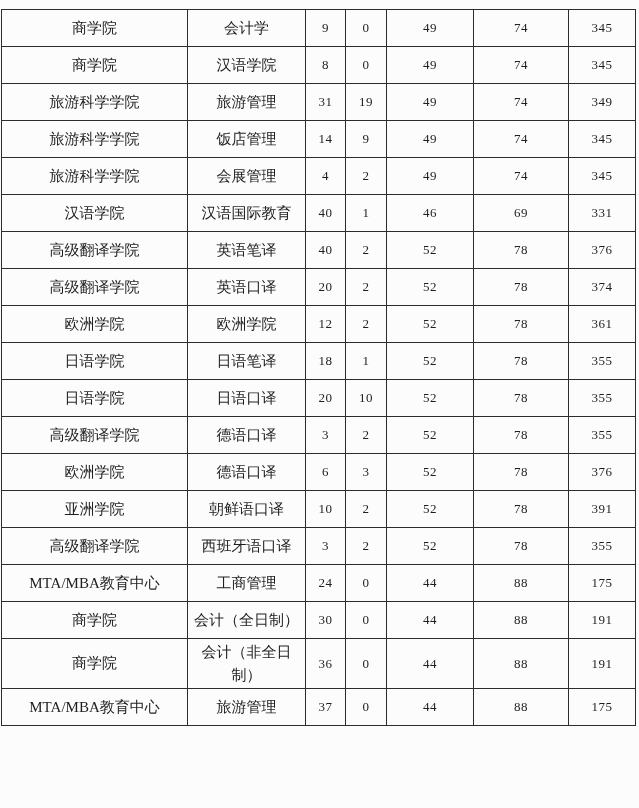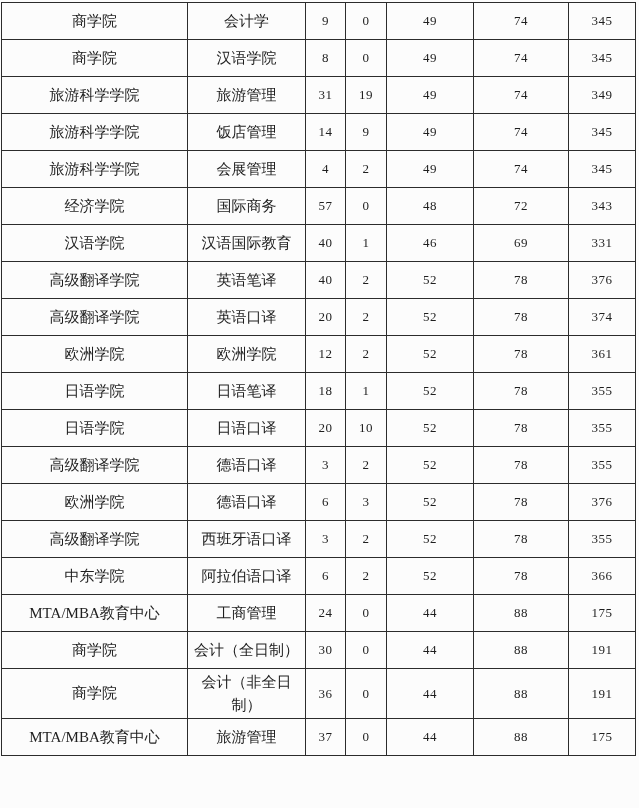--- a/index.html
+++ b/index.html
@@ -10,21 +10,21 @@
     width: 639px;
     height: 808px;
     overflow: hidden;
     background: #fcfcfc;
     font-family: "Liberation Serif", "DejaVu Serif", serif;
   }
   table.score-table {
     border-collapse: collapse;
     table-layout: fixed;
     width: 634px;
-    margin: 2px 0 0 1px;
+    margin: 9px 0 0 1px;
   }
   .score-table td {
     border: 1.5px solid #2c2c2c;
     text-align: center;
     vertical-align: middle;
     color: #1e1e1e;
     padding: 2px 4px;
     line-height: 1.5;
     overflow: hidden;
   }
@@ -99,29 +99,20 @@
       <tr>
         <td class="txt">旅游科学学院</td>
         <td class="txt">会展管理</td>
         <td class="num">4</td>
         <td class="num">2</td>
         <td class="num">49</td>
         <td class="num">74</td>
         <td class="num">345</td>
       </tr>
       <tr>
-        <td class="txt">经济学院</td>
-        <td class="txt">国际商务</td>
-        <td class="num">57</td>
-        <td class="num">0</td>
-        <td class="num">48</td>
-        <td class="num">72</td>
-        <td class="num">343</td>
-      </tr>
-      <tr>
         <td class="txt">汉语学院</td>
         <td class="txt">汉语国际教育</td>
         <td class="num">40</td>
         <td class="num">1</td>
         <td class="num">46</td>
         <td class="num">69</td>
         <td class="num">331</td>
       </tr>
       <tr>
         <td class="txt">高级翻译学院</td>
@@ -180,36 +171,36 @@
       <tr>
         <td class="txt">欧洲学院</td>
         <td class="txt">德语口译</td>
         <td class="num">6</td>
         <td class="num">3</td>
         <td class="num">52</td>
         <td class="num">78</td>
         <td class="num">376</td>
       </tr>
       <tr>
+        <td class="txt">亚洲学院</td>
+        <td class="txt">朝鲜语口译</td>
+        <td class="num">10</td>
+        <td class="num">2</td>
+        <td class="num">52</td>
+        <td class="num">78</td>
+        <td class="num">391</td>
+      </tr>
+      <tr>
         <td class="txt">高级翻译学院</td>
         <td class="txt">西班牙语口译</td>
         <td class="num">3</td>
         <td class="num">2</td>
         <td class="num">52</td>
         <td class="num">78</td>
         <td class="num">355</td>
-      </tr>
-      <tr>
-        <td class="txt">中东学院</td>
-        <td class="txt">阿拉伯语口译</td>
-        <td class="num">6</td>
-        <td class="num">2</td>
-        <td class="num">52</td>
-        <td class="num">78</td>
-        <td class="num">366</td>
       </tr>
       <tr>
         <td class="txt">MTA/MBA教育中心</td>
         <td class="txt">工商管理</td>
         <td class="num">24</td>
         <td class="num">0</td>
         <td class="num">44</td>
         <td class="num">88</td>
         <td class="num">175</td>
       </tr>

